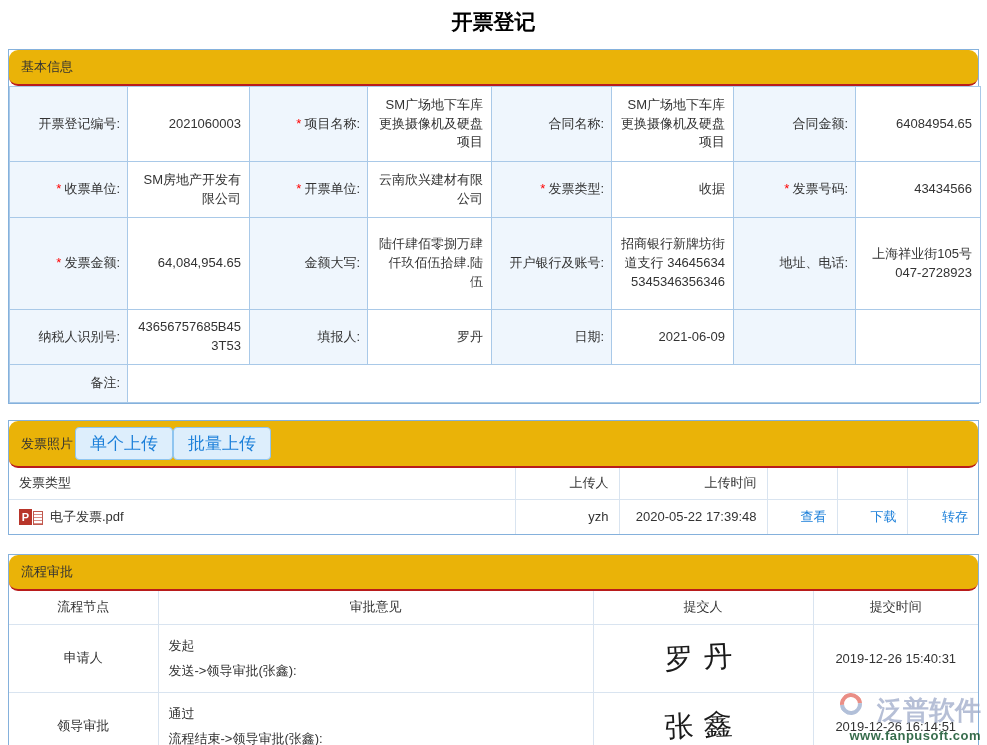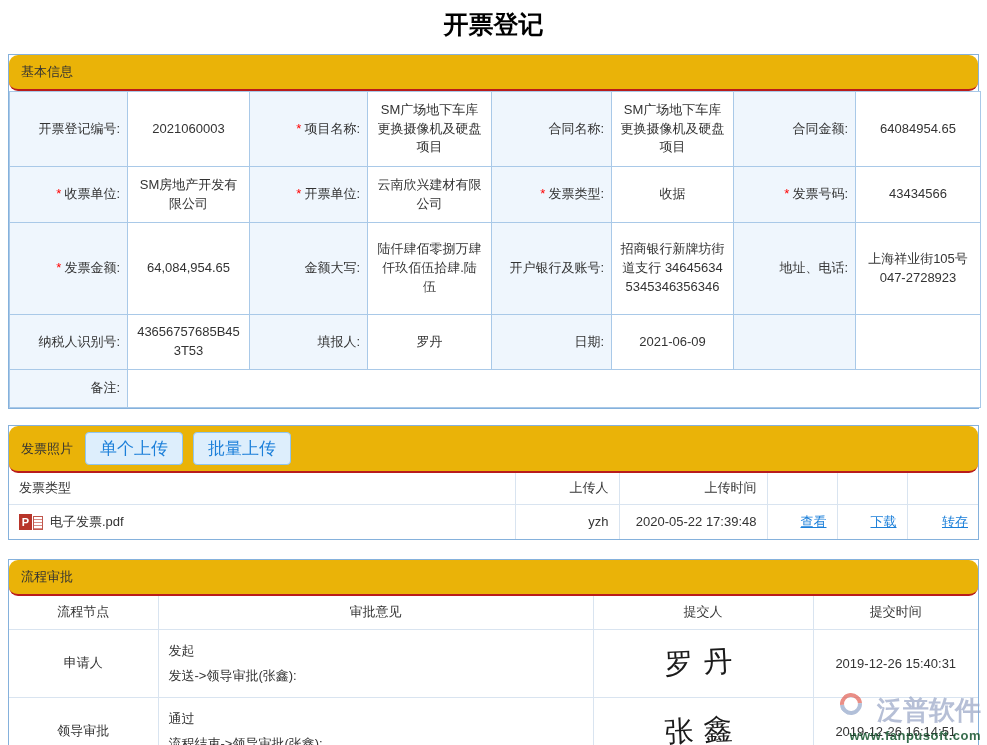--- a/index.html
+++ b/index.html
@@ -3,67 +3,67 @@
 <meta charset="utf-8">
 <style>
   * { box-sizing: border-box; }
   html,body { margin:0; padding:0; }
   body {
     width:987px; height:745px; position:relative; overflow:hidden;
     background:#ffffff; color:#333;
     font-family:"Liberation Sans","DejaVu Sans",sans-serif; font-size:13px;
   }
   .page-title {
-    padding-top:8px; text-align:center; font-size:25px; font-weight:bold; color:#000;
+    padding-top:8px; text-align:center; font-size:21px; font-weight:bold; color:#000;
   }
   .panel {
     margin:0 8px; border:1px solid #85b1dc; background:#fff;
   }
   .panel-1 { margin-top:13px; }
   .panel-2 { margin-top:16px; }
   .panel-3 { margin-top:19px; }
   .panel-header {
     background:#eab308; border-bottom:2px solid #b91c1c;
     padding:8px 12px; font-size:13px; color:#333;border-radius:9px;
   }
   
   table { border-collapse:collapse; width:100%; table-layout:fixed; }
   .basic-table td {
     border:1px solid #a9c9e8; padding:5px 8px; vertical-align:middle;
     font-size:13px; line-height:1.45;
   }
   .basic-table td.lbl {
     background:#eff6fd; text-align:right; color:#333; padding-right:7px;
   }
-  .basic-table td.val { background:#fff; text-align:center; word-break:break-all; }
+  .basic-table td.val { background:#fff; text-align:right; word-break:break-all; }
   .req { color:#ff0000; margin-right:3px; }
   .row-h1 td { height:75px; }
   .row-h2 td { height:56px; }
   .row-h3 td { height:92px; }
   .row-h4 td { height:55px; }
   .row-h5 td { height:38px; }
   
-  .photos-header { display:flex; align-items:center; gap:10px; padding:6px 12px; }
+  .photos-header { display:flex; align-items:center; padding:6px 12px; }
   .photos-title { margin-right:2px; }
   .upload-btn {
     display:inline-block; background:#ddeefc; border:1px solid #8fc5f0; color:#1b7fd9;
     border-radius:4px; padding:4px 14px; font-size:17px; cursor:pointer;
   }
   .files-table td {
     border:1px solid #d9e4f0; background:#fff; padding:6px 10px; font-size:13px;
   }
   .files-table tr:first-child td { border-top:none; }
   .files-table td:first-child { border-left:none; }
   .files-table td:last-child { border-right:none; }
   .files-table tr:last-child td { border-bottom:none; }
   .files-head td { height:31px; }
   .files-row td { height:35px; }
   .cell-center { text-align:right; }
   .file-name-cell { display:flex; align-items:center; gap:7px; }
-  .action-link { color:#1b7fd9; text-decoration:underline; cursor:pointer; }
+  .action-link { color:#1b7fd9; cursor:pointer; }
   .pdf-icon { display:inline-flex; align-items:flex-end; }
   .pdf-p {
     display:inline-block; width:13px; height:16px; background:#b8352a; color:#fff;
     font-size:11px; font-weight:bold; text-align:center; line-height:16px;
   }
   .pdf-page {
     display:inline-block; width:10px; height:14px; margin-left:1px;
     border:1px solid #c0574d;
     background:repeating-linear-gradient(#ffffff 0 2px, #d98c85 2px 3px);
   }

